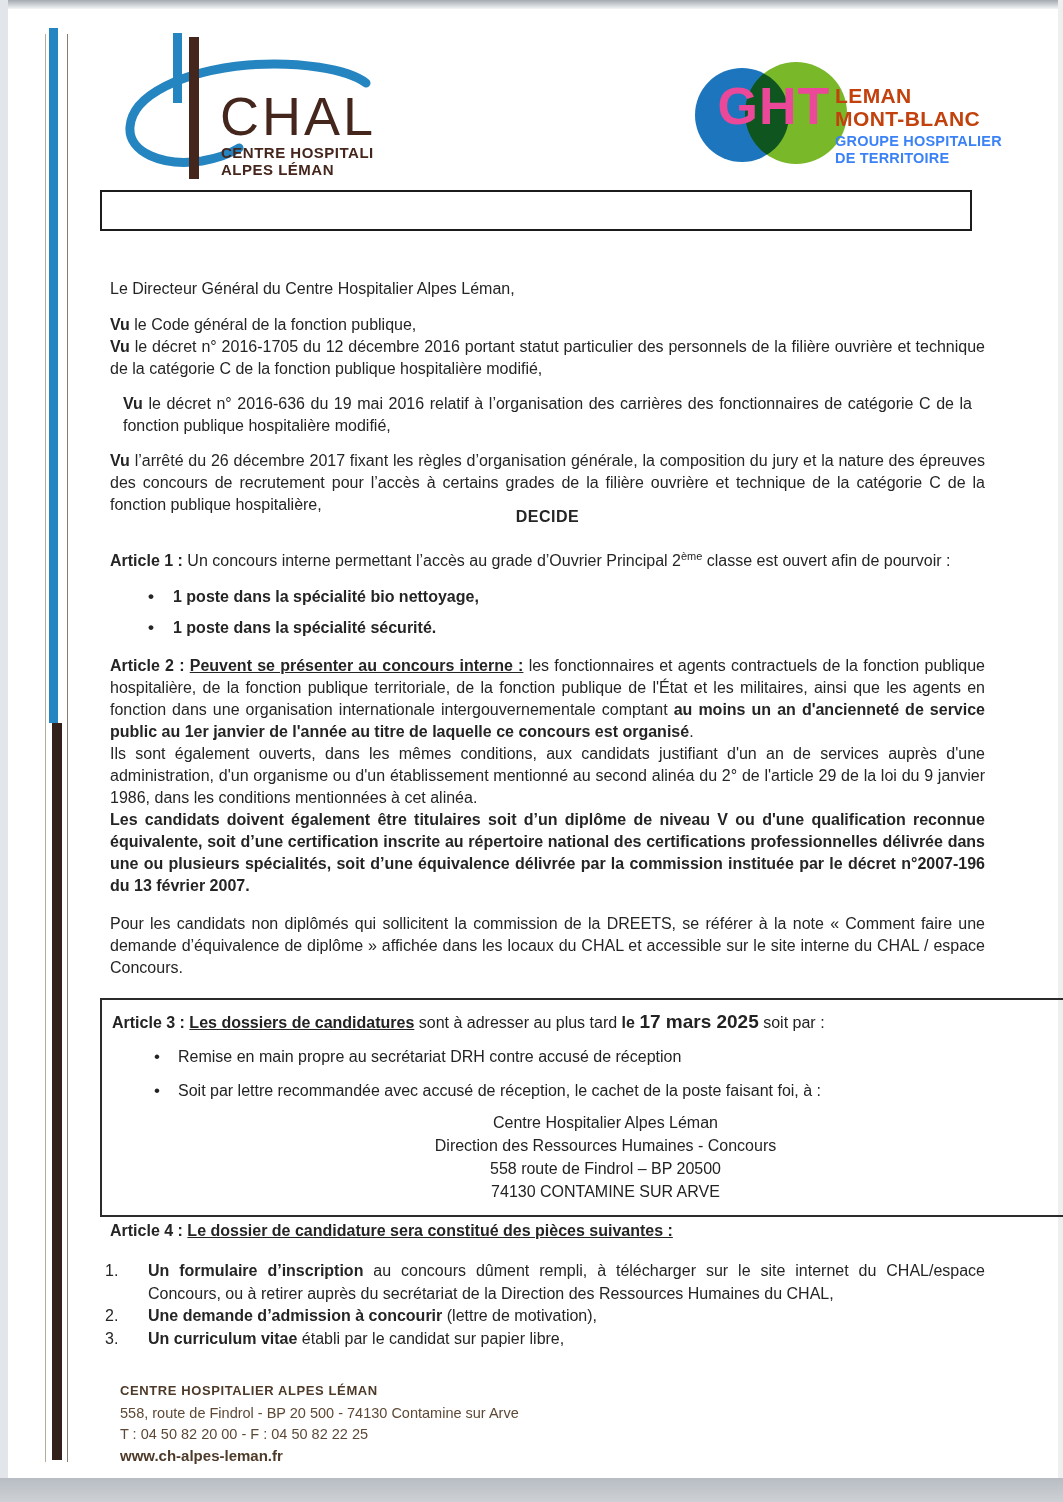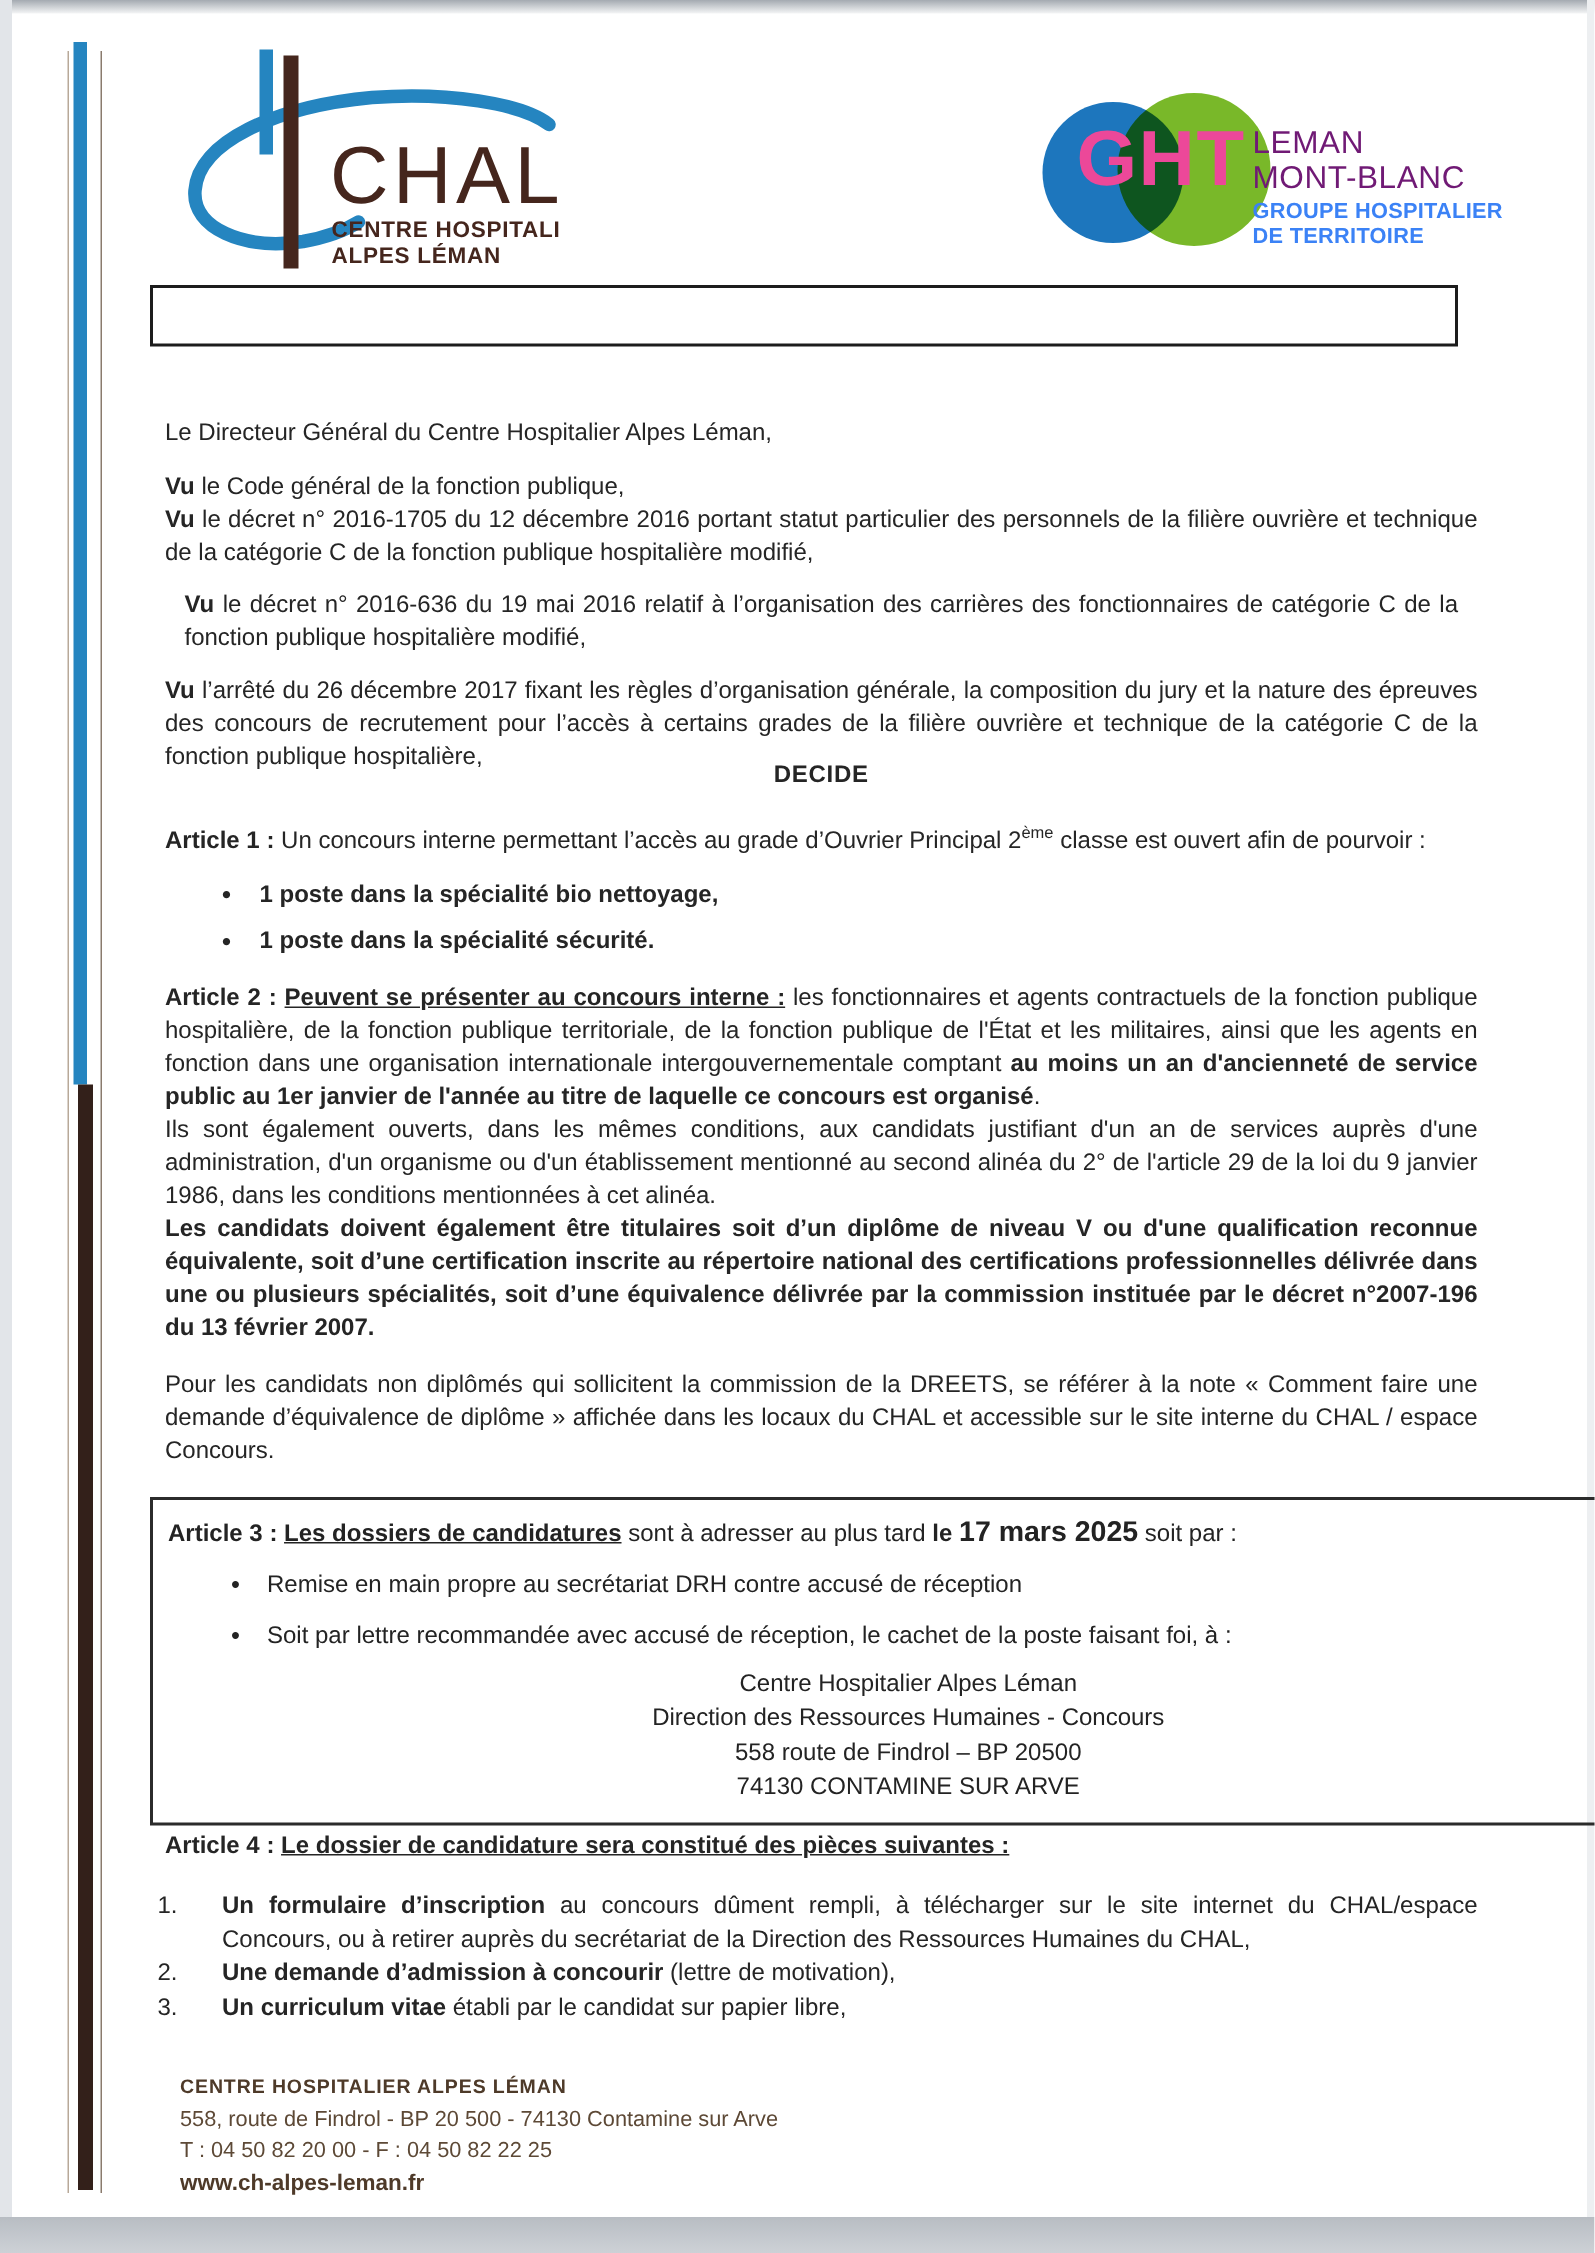--- a/index.html
+++ b/index.html
@@ -22,21 +22,21 @@
 
   
   .chal-logo { position:absolute; left:118px; top:30px; width:256px; height:158px; }
   .ght { position:absolute; left:695px; top:60px; width:300px; height:110px; }
   .ght-circle { position:absolute; border-radius:50%; }
   .ght-blue  { left:0;    top:8px; width:94px;  height:94px;  background:#1d76bd; }
   .ght-green { left:50px; top:2px; width:102px; height:102px; background:#79b829; mix-blend-mode:multiply; }
   .ght-acronym { position:absolute; left:4px; top:16px; width:150px; z-index:3;
                  font-size:52px; font-weight:700; color:#ec4899; text-align:center; letter-spacing:1px; }
   .ght-text { position:absolute; left:140px; top:24px; white-space:nowrap; }
-  .ght-region { font-size:21px;   font-weight:400; color:#701a75; line-height:23px; letter-spacing:.4px; }
+  .ght-region { font-size:21px;   font-weight:700; color:#c2410c; line-height:23px; letter-spacing:.4px; }
   .ght-org    { font-size:14.5px; font-weight:700; color:#3b82f6; line-height:17px; letter-spacing:.2px; }
 
   
   .sec { position:absolute; left:110px; width:875px; font-size:16px; line-height:22px;
          text-align:justify; color:#252525; }
   b { font-weight:700; }
   .u { text-decoration:underline; }
 
   .title-box { position:absolute; left:100px; top:190px; width:872px; box-sizing:border-box;
                border:2px solid #1c1c1c; padding:5px 24px; text-align:center;

